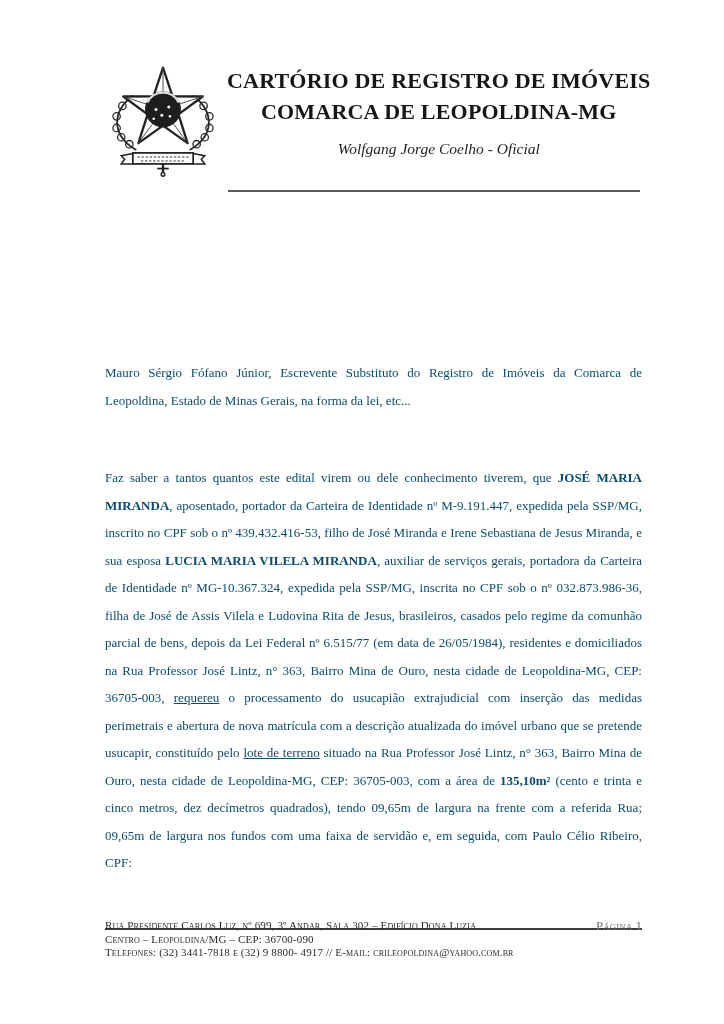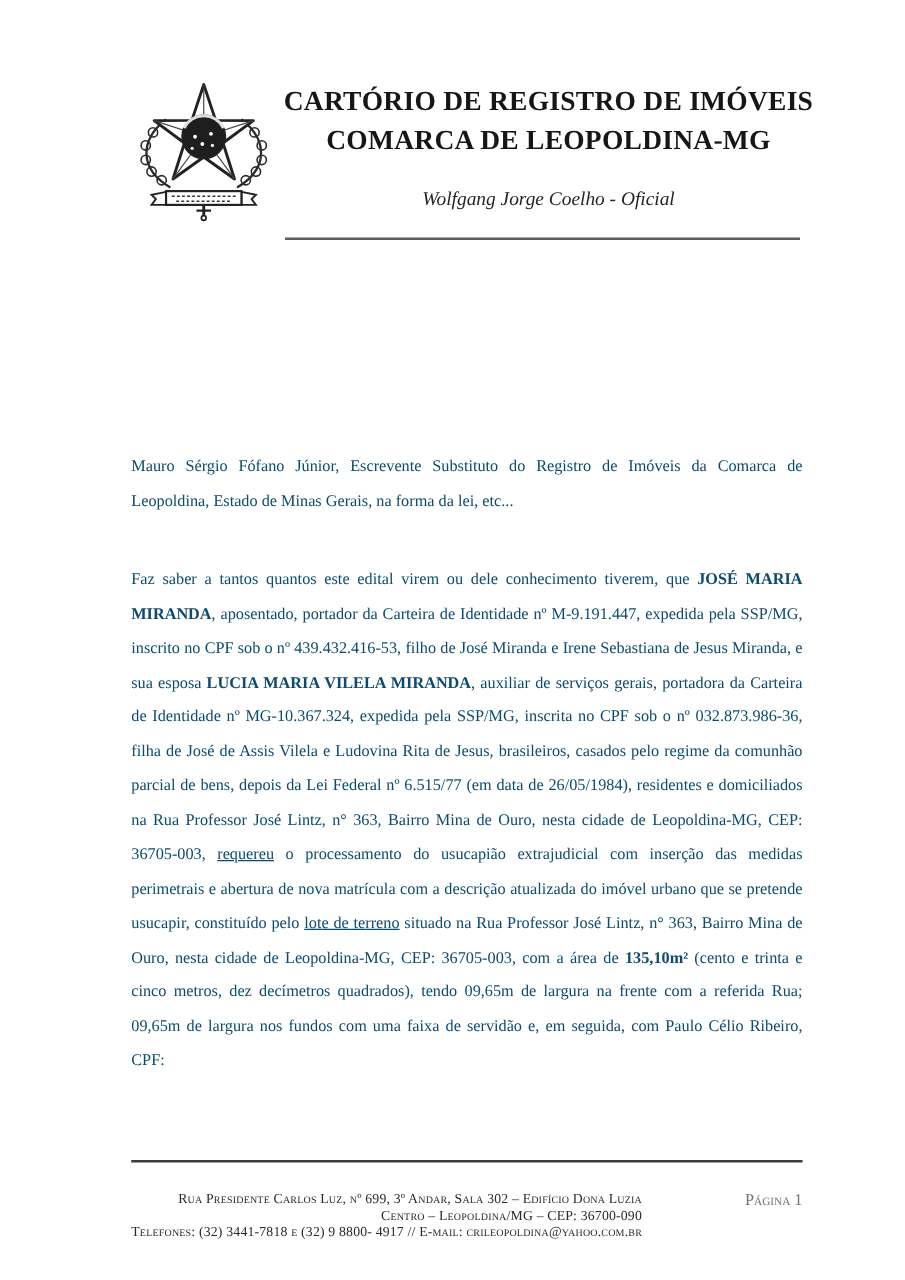--- a/index.html
+++ b/index.html
@@ -38,21 +38,21 @@
     font-size: 22px;
     font-weight: bold;
     line-height: 31px;
     letter-spacing: 0.2px;
     color: #161616;
     white-space: nowrap;
   }
   .subtitle {
     font-style: italic;
     font-size: 15.5px;
-    margin-top: 24px;
+    margin-top: 13px;
     color: #242424;
   }
   .header-rule {
     position: absolute;
     left: 228px;
     top: 190px;
     width: 412px;
     border-top: 2px solid #5c5c5c;
   }
 
@@ -76,41 +76,40 @@
     position: absolute;
     left: 105px;
     width: 537px;
     margin: 0;
     font-size: 13px;
     line-height: 27.5px;
     text-align: justify;
     color: #0c4a6e;
   }
   .para1 { top: 359px; }
-  .para2 { top: 449px; }
+  .para2 { top: 464px; }
   .para .b { font-weight: bold; }
   .para .u { text-decoration: underline; }
 
   
   .footer-rule {
     position: absolute;
     left: 105px;
     top: 928px;
     width: 537px;
     border-top: 2px solid #3c3c3c;
   }
   .footer-row {
     position: absolute;
     left: 105px;
-    top: 953px;
+    top: 919px;
     width: 537px;
     display: flex;
     justify-content: space-between;
     align-items: flex-start;
-    text-align: right;
   }
   .footer-address {
     font-variant: small-caps;
     font-size: 11px;
     line-height: 13.5px;
     letter-spacing: 0.15px;
     color: #2a2a2a;
   }
   .page-number {
     font-variant: small-caps;

